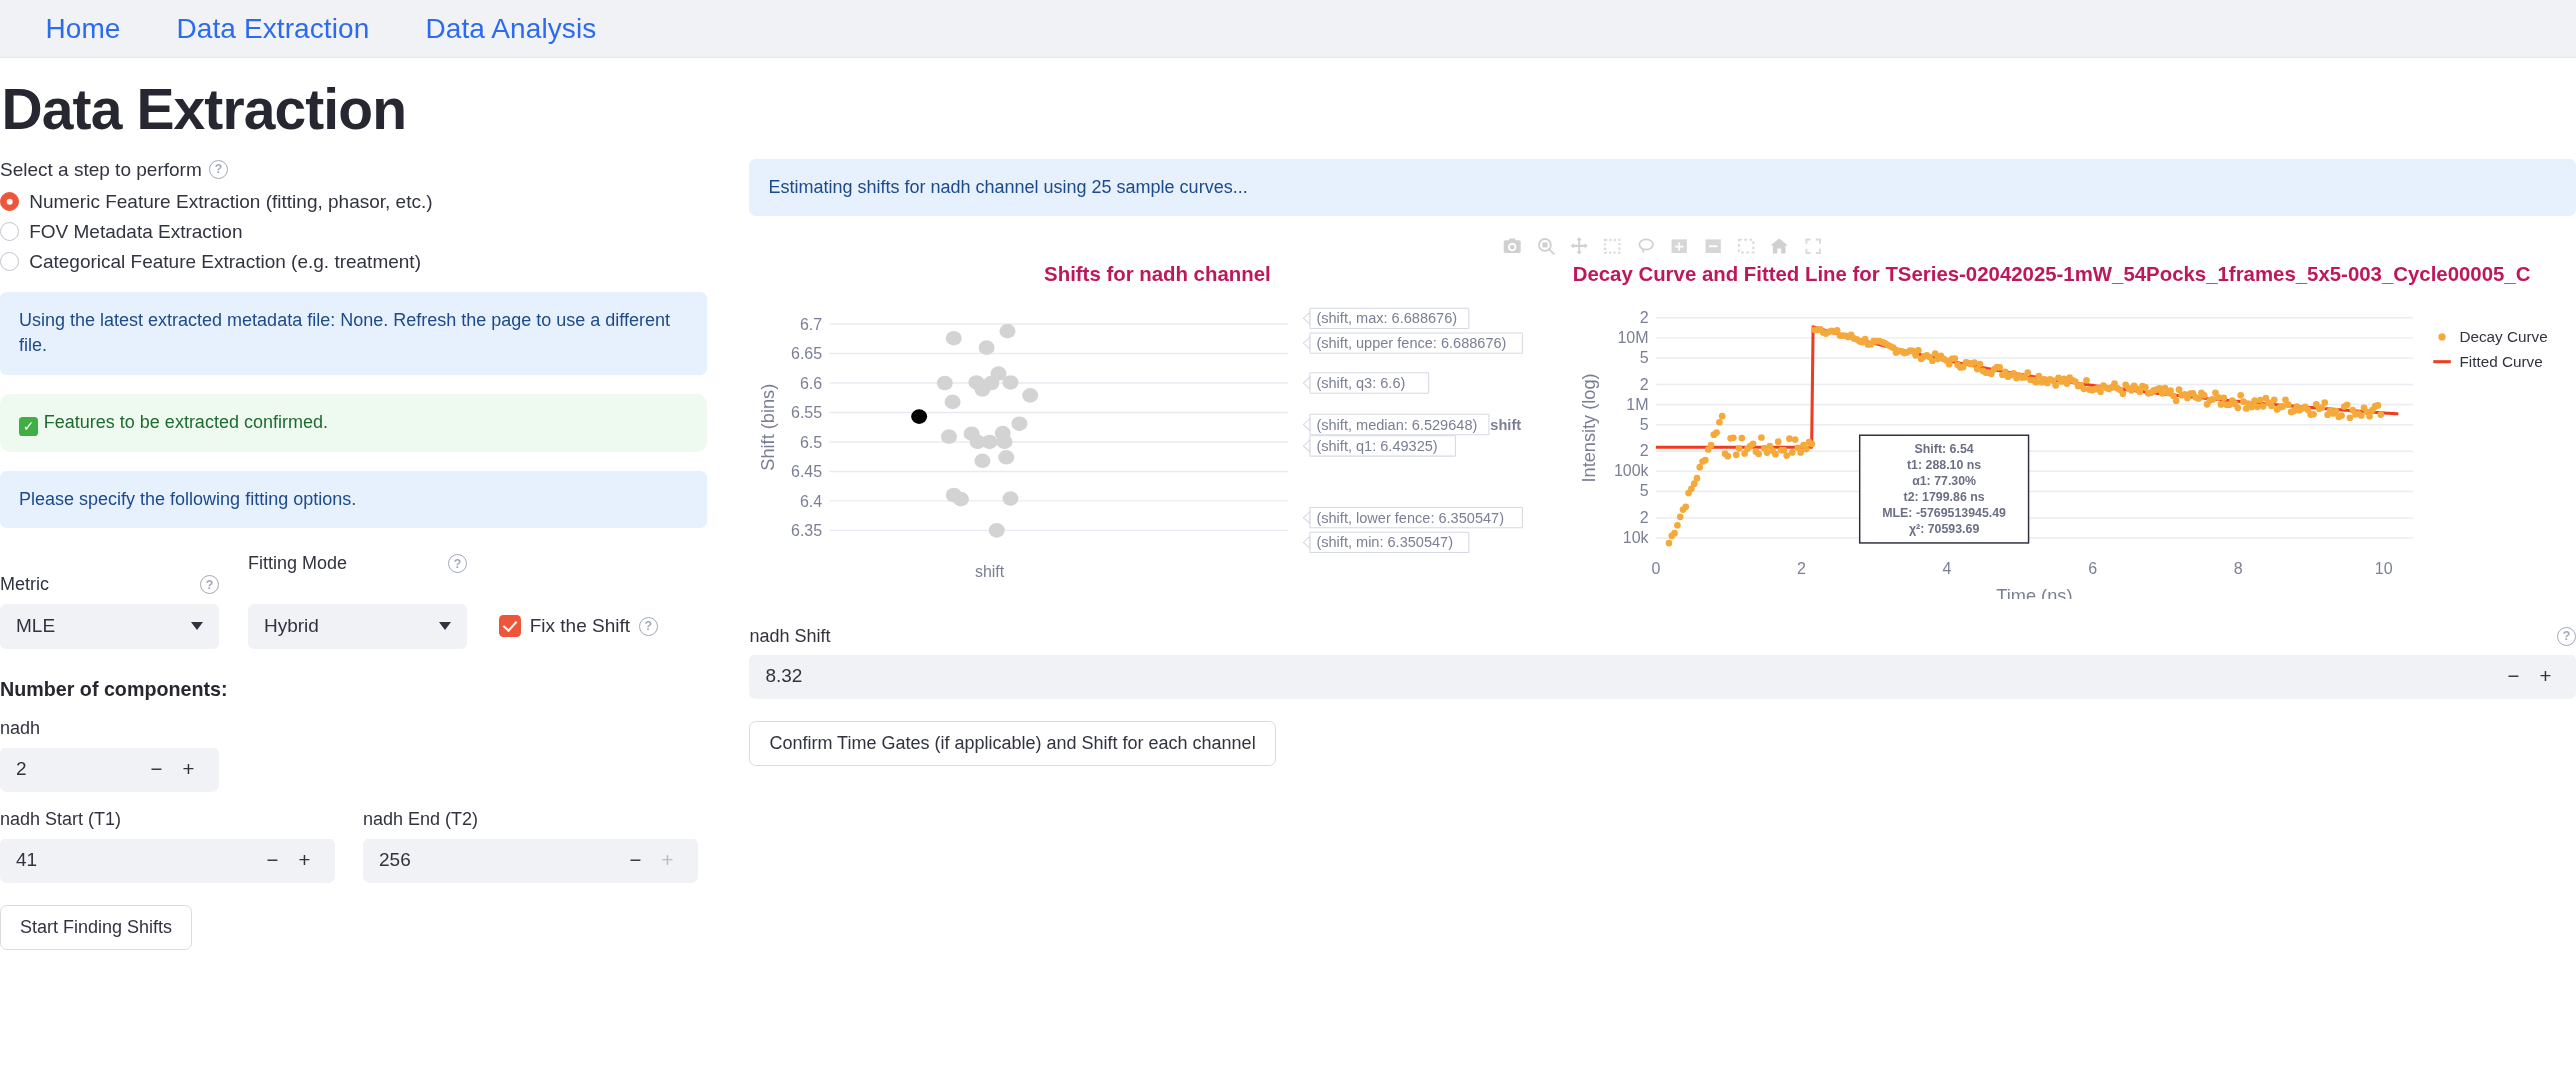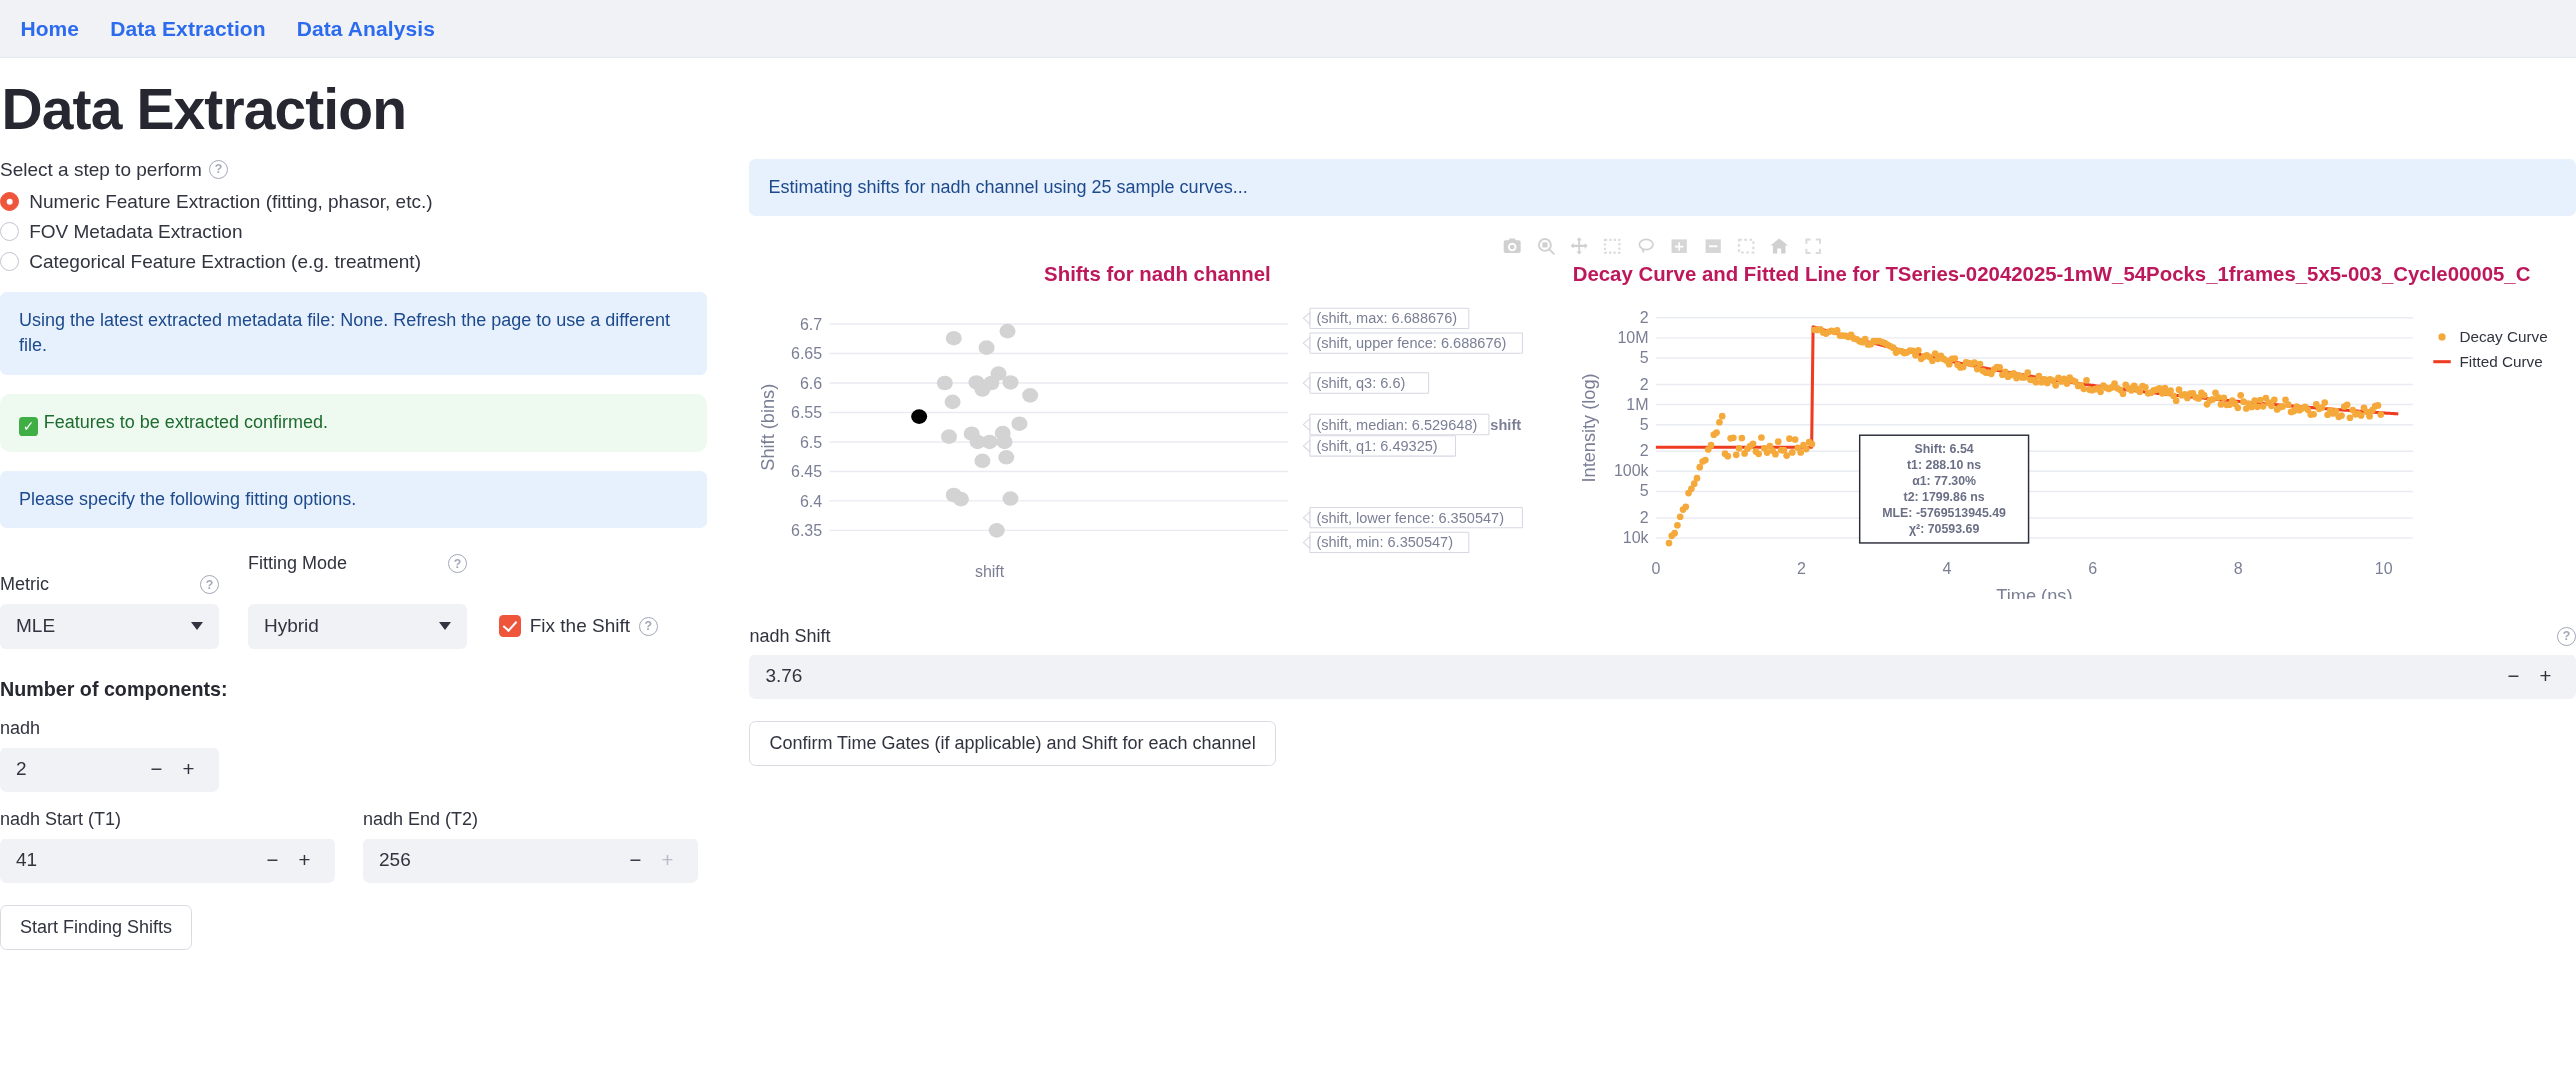--- a/index.html
+++ b/index.html
@@ -17,25 +17,26 @@
     height: 58px;
     background: #f0f2f6;
     display: flex;
     align-items: center;
     padding: 0 20.4px;
     gap: 31px;
     border-bottom: 0.7px solid #e6e8ef;
   }
   .nav-link {
     color: #2c6bed;
-    font-size: 21px;
-    font-weight: 700;
+    font-size: 28px;
+    font-weight: 400;
     text-decoration: none;
     letter-spacing: 0.1px;
     cursor: pointer;
+    margin-left: 25px;
   }
 
   
   #page {
     position: relative;
     padding: 0 0 0 0;
     height: calc(1090px - 58px);
   }
   #page-title {
     font-size: 57px;
@@ -843,21 +844,21 @@
             </svg>
         </div>
       </div>
 
       
       <div class="bot-label">
         <span>nadh Shift</span>
         <span class="help-icon">?</span>
       </div>
       <div class="stepper" style="width:100%; margin-top:7.3px;">
-        <span class="val">3.76</span>
+        <span class="val">8.32</span>
         <span class="step-btn">−</span>
         <span class="step-btn">+</span>
       </div>
 
       <div class="btn">Confirm Time Gates (if applicable) and Shift for each channel</div>
     </div>
   </div>
 </div>
 
 

